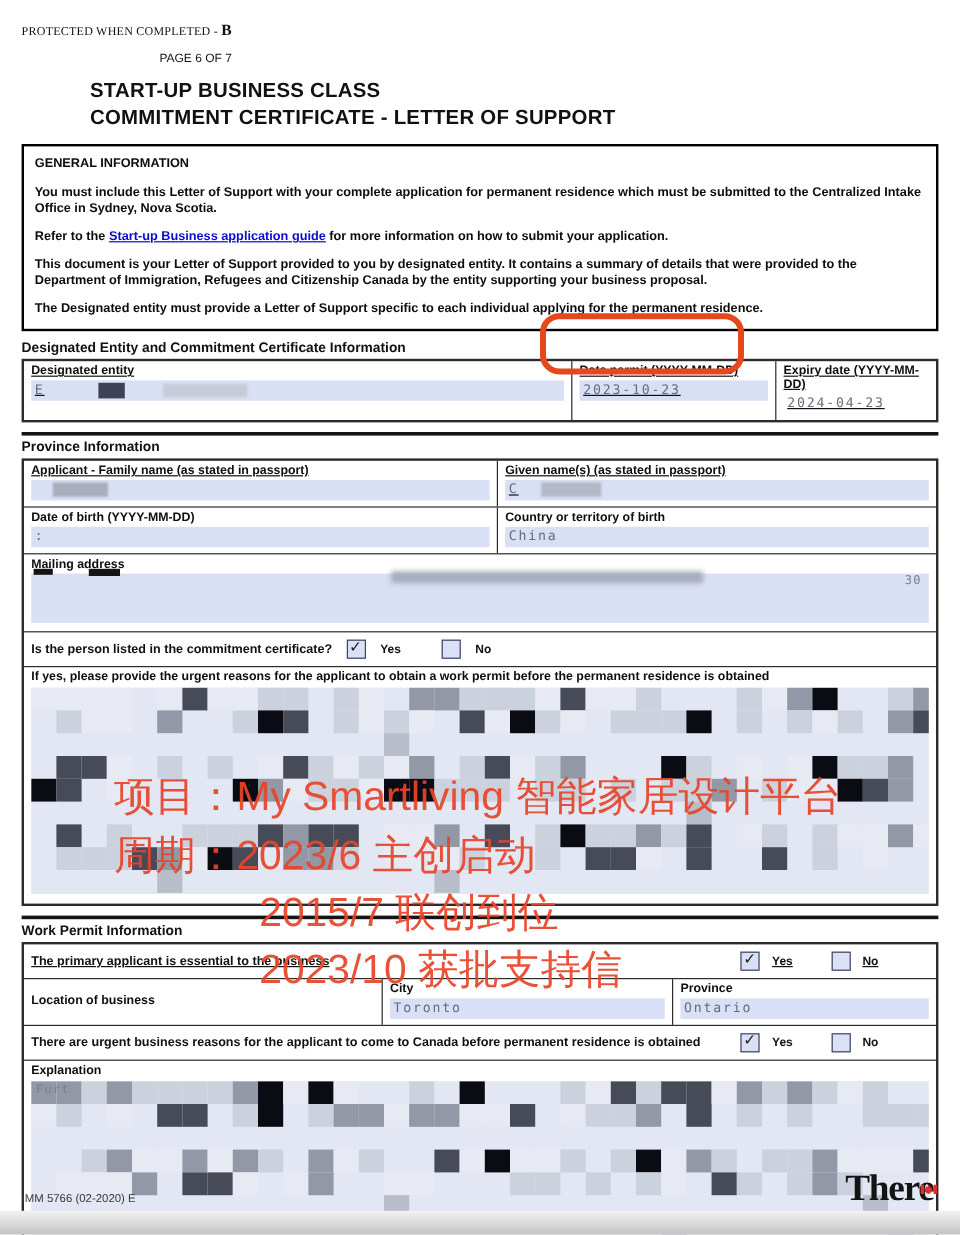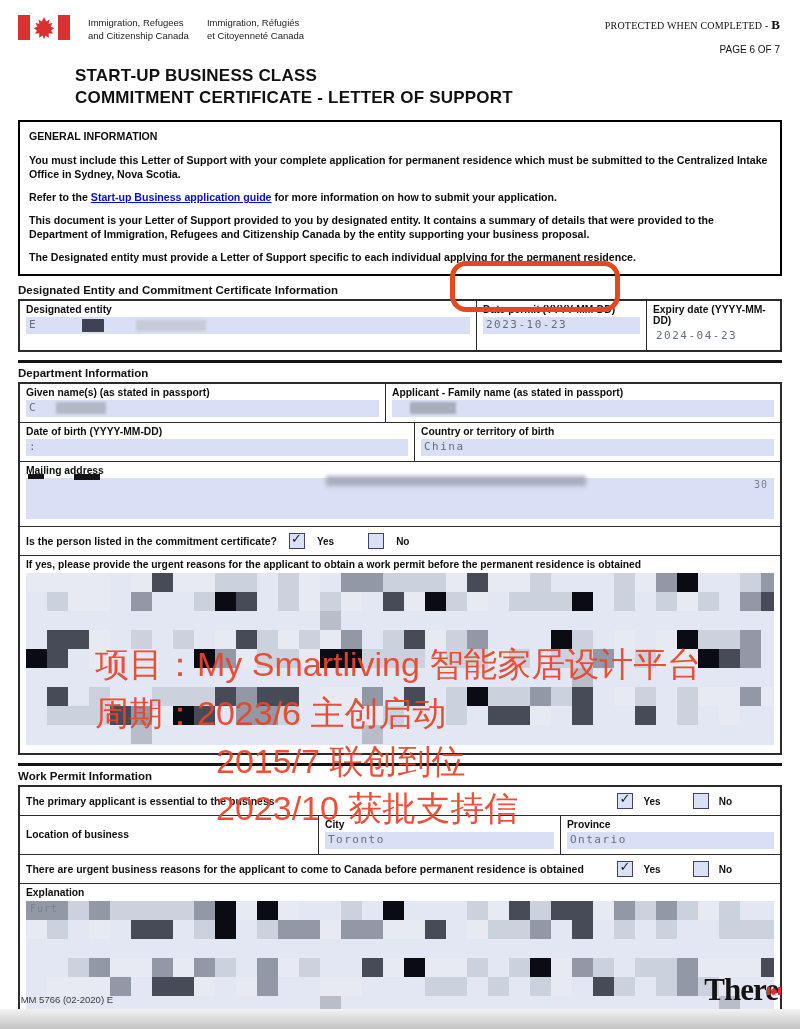--- a/index.html
+++ b/index.html
@@ -23,21 +23,21 @@
       font-weight:bold;line-height:1.33;color:#0d0d0d;}
   .gi p{margin:0 0 9px;}
   .gi .h{margin-bottom:10px;}
   a.lnk{color:#0b0bd0;text-decoration:underline;}
 
   
   .sec{margin:8px 18px 0;}
   .sec-h{font-size:11.5px;font-weight:bold;margin-bottom:3px;}
   .fbox{border:2px solid #2b2b2b;}
   .frow{display:flex;border-top:1px solid #2b2b2b;}
-  .frow:first-child{border-top:none;}
+  .frow:first-child{border-top:none;text-decoration:underline;}
   .fc{padding:3px 6px 5px;flex:1;min-width:0;}
   .fc + .fc{border-left:1px solid #2b2b2b;}
   .lbl{font-size:10.3px;font-weight:bold;color:#0e0e0e;}
   .val{margin-top:2px;background:#d9dff4;min-height:16px;font-family:"DejaVu Sans Mono",monospace;
        font-size:11px;color:#666d7e;letter-spacing:1.5px;padding:1px 3px 0;position:relative;}
   .thick{height:3px;background:#141414;margin:8px 18px 0;}
 
   .w444{flex:0 0 444px;} .w157{flex:0 0 157px;}
   .w292{flex:0 0 286px;} .w235{flex:0 0 229px;}
 
@@ -69,37 +69,20 @@
   .wm-flag{position:absolute;right:-3px;top:-5px;}
   .scan-edge{position:absolute;left:0;right:0;bottom:0;height:20px;z-index:2;
              background:linear-gradient(180deg,#f2f2f2 0%,#d9d9d9 55%,#c2c2c2 100%);}
 </style>
 </head>
 <body>
 
 <div class="sheet">
 
   <div class="hdr">
-    <div class="hdr-left">
-      <span>
-        <svg width="52" height="27" viewBox="0 0 52 27">
-          <rect x="0" y="1" width="12" height="25" fill="#d93030"></rect>
-          <rect x="40" y="1" width="12" height="25" fill="#d93030"></rect>
-          <path fill="#d93030" d="M26 3 l2.2 4.4 3.4-2 -1 4.4 4-0.7 -2 3.6 3.6 1.4 -3.2 2.6 2.2 2.9 -4.6 0 0.3 4.2 -3.6-2.3 -1.3 3.9 -1.3-3.9 -3.6 2.3 0.3-4.2 -4.6 0 2.2-2.9 -3.2-2.6 3.6-1.4 -2-3.6 4 0.7 -1-4.4 3.4 2 z"></path>
-        </svg>
-      </span>
-      <div class="dept">
-        <div>Immigration, Refugees</div>
-        <div>and Citizenship Canada</div>
-      </div>
-      <div class="dept">
-        <div>Immigration, Réfugiés</div>
-        <div>et Citoyenneté Canada</div>
-      </div>
-    </div>
     <div class="hdr-right">
       <div class="prot"><span>PROTECTED WHEN COMPLETED - </span><b>B</b></div>
       <div class="pageno">PAGE 6 OF 7</div>
     </div>
   </div>
 
   <div class="title">
     <div>START-UP BUSINESS CLASS</div>
     <div>COMMITMENT CERTIFICATE - LETTER OF SUPPORT</div>
   </div>
@@ -132,35 +115,35 @@
           <div class="lbl">Expiry date (YYYY-MM-DD)</div>
           <div class="val" style="background:transparent;">2024-04-23</div>
         </div>
       </div>
     </div>
   </div>
 
   <div class="thick"></div>
 
   <div class="sec" style="margin-top:4px;">
-    <div class="sec-h">Department Information</div>
+    <div class="sec-h">Province Information</div>
     <div class="fbox">
       <div class="frow">
+        <div class="fc" style="flex:0 0 382px;">
+          <div class="lbl">Applicant - Family name (as stated in passport)</div>
+          <div class="val">
+            <span></span>
+            <span class="sm" style="left:18px;top:2px;width:46px;height:12px;background:#a9aebc;filter:blur(1px);"></span>
+          </div>
+        </div>
         <div class="fc">
           <div class="lbl">Given name(s) (as stated in passport)</div>
           <div class="val">
             <span>C</span>
             <span class="sm" style="left:30px;top:2px;width:50px;height:12px;background:#b3b8c6;filter:blur(1px);"></span>
-          </div>
-        </div>
-        <div class="fc" style="flex:0 0 382px;">
-          <div class="lbl">Applicant - Family name (as stated in passport)</div>
-          <div class="val">
-            <span></span>
-            <span class="sm" style="left:18px;top:2px;width:46px;height:12px;background:#a9aebc;filter:blur(1px);"></span>
           </div>
         </div>
       </div>
       <div class="frow">
         <div class="fc" style="flex:0 0 382px;">
           <div class="lbl">Date of birth (YYYY-MM-DD)</div>
           <div class="val">:</div>
         </div>
         <div class="fc">
           <div class="lbl">Country or territory of birth</div>

